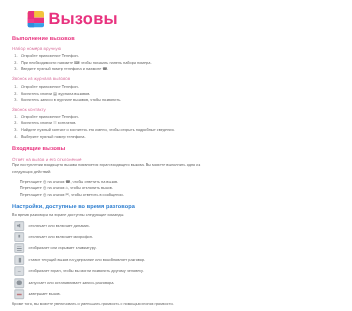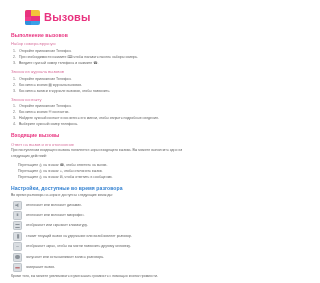--- a/index.html
+++ b/index.html
@@ -34,21 +34,21 @@
   .app-icon i{display:block;width:100%;}
   .app-icon .q1{height:42%;background:#f3c33b;}
   .app-icon .q2{height:30%;background:#e8337f;}
   .app-icon .q3{height:28%;background:#3aa0e8;}
   .app-icon::after{
     content:"";position:absolute;left:0;top:0;
     width:38%;height:100%;
     background:linear-gradient(#e8337f 0 46%,#f03c8c 46% 72%,#2f8fdd 72% 100%);
   }
   .app-title{
-    font-size:11px;
+    font-size:15px;
     font-weight:bold;
     color:#e8337f;
     letter-spacing:.2px;
     line-height:1;
   }
 
   
   h2.sect{
     font-size:5.1px;
     font-weight:bold;

